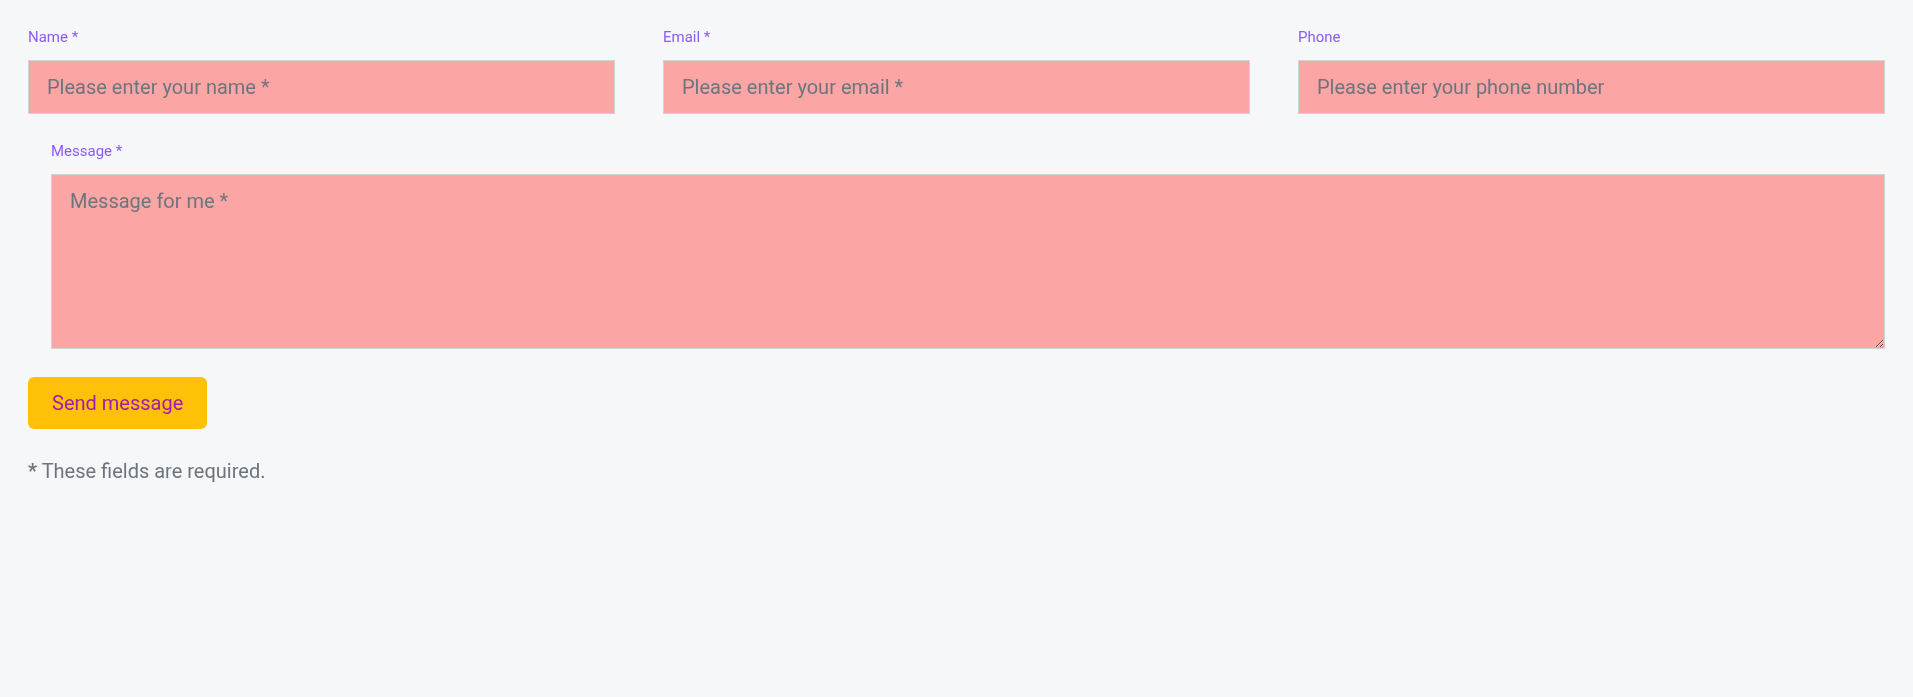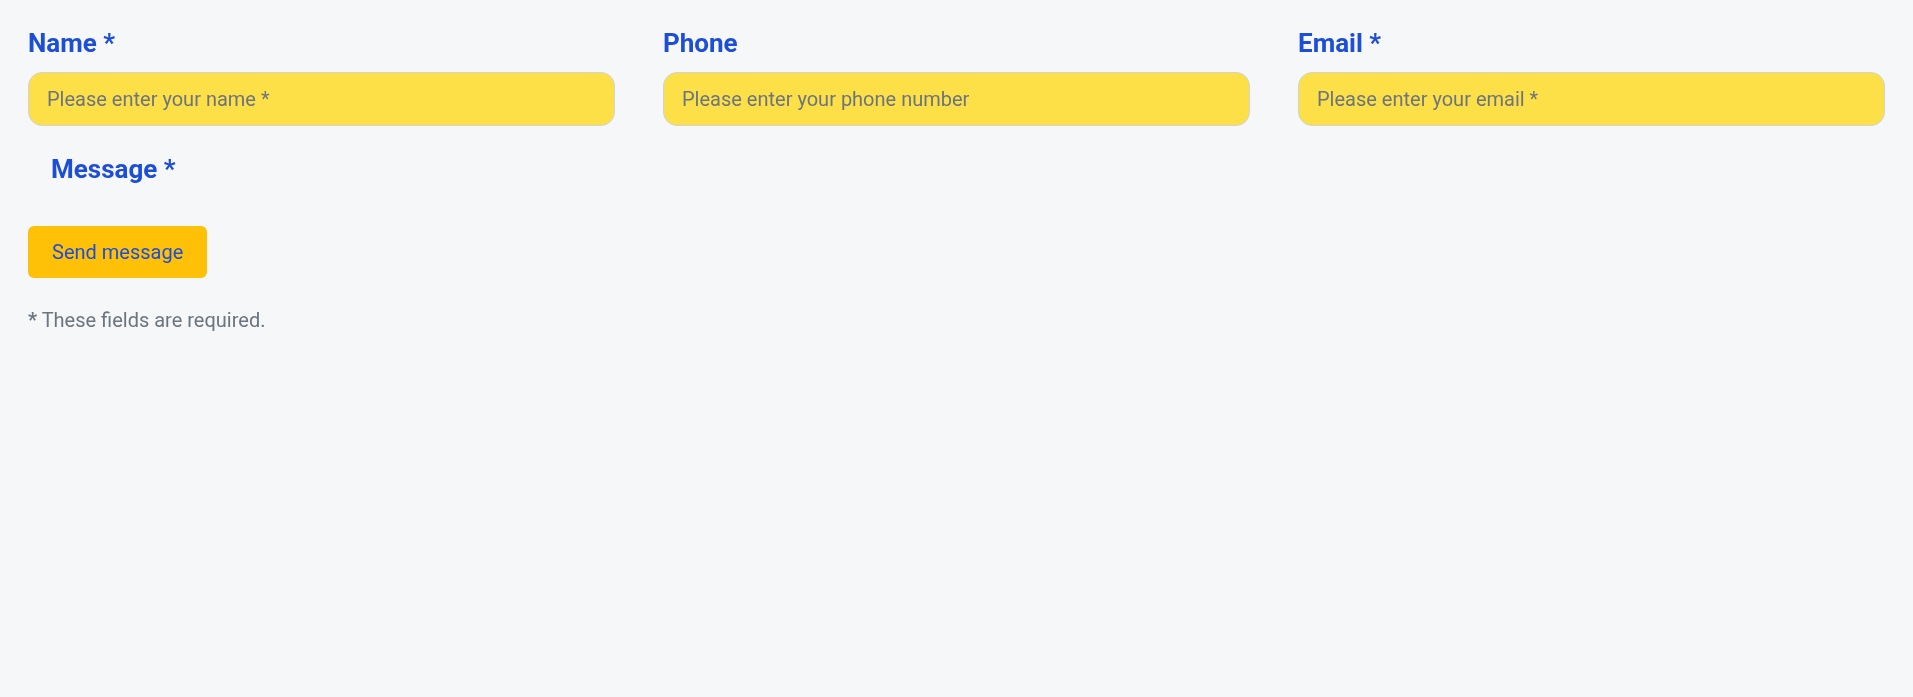--- a/index.html
+++ b/index.html
@@ -26,49 +26,49 @@
       flex: 1;
       display: flex;
       flex-direction: column;
     }
     .field-group.full {
       width: 100%;
       margin-bottom: 28px;
       padding-left: 23px;
     }
     label {
-      font-size: 26px;
-      color: #1d4ed8;
+      font-size: 15px;
+      color: #8b5cf6;
       margin-bottom: 14px;
-      font-weight: 700;
+      font-weight: 400;
     }
     input[type="text"],
     input[type="email"],
     textarea {
       width: 100%;
       padding: 14px 18px;
       font-size: 20px;
       border: 1px solid #ced4da;
-      border-radius: 14px;
-      background-color: #fde047;
+      border-radius: 0;
+      background-color: #fca5a5;
       color: #212529;
       font-family: inherit;
       outline: none;
     }
     input::placeholder,
     textarea::placeholder {
       color: #6c757d;
     }
     textarea {
       min-height: 175px;
       resize: vertical;
     }
     .submit-btn {
       background-color: #ffc107;
-      color: #1d4ed8;
+      color: #a21caf;
       border: none;
       padding: 14px 24px;
       font-size: 20px;
       border-radius: 6px;
       cursor: pointer;
       font-family: inherit;
       font-weight: 400;
     }
     .required-note {
       margin-top: 30px;
@@ -83,31 +83,32 @@
 </head>
 <body>
 
 <form class="form-container">
   <div class="top-row">
     <div class="field-group">
       <label>Name *</label>
       <input type="text" placeholder="Please enter your name *" style="">
     </div>
     <div class="field-group">
+      <label>Email *</label>
+      <input type="email" placeholder="Please enter your email *" style="">
+    </div>
+    <div class="field-group">
       <label>Phone</label>
       <input type="text" placeholder="Please enter your phone number" style="">
-    </div>
-    <div class="field-group">
-      <label>Email *</label>
-      <input type="email" placeholder="Please enter your email *" style="">
     </div>
   </div>
 
   <div class="field-group full">
     <label>Message *</label>
+    <textarea placeholder="Message for me *" style=""></textarea>
   </div>
 
   <button type="submit" class="submit-btn">Send message</button>
 
   <p class="required-note">
     <strong>*</strong><span> These fields are required.</span>
   </p>
 </form>
 
 </body></html>

